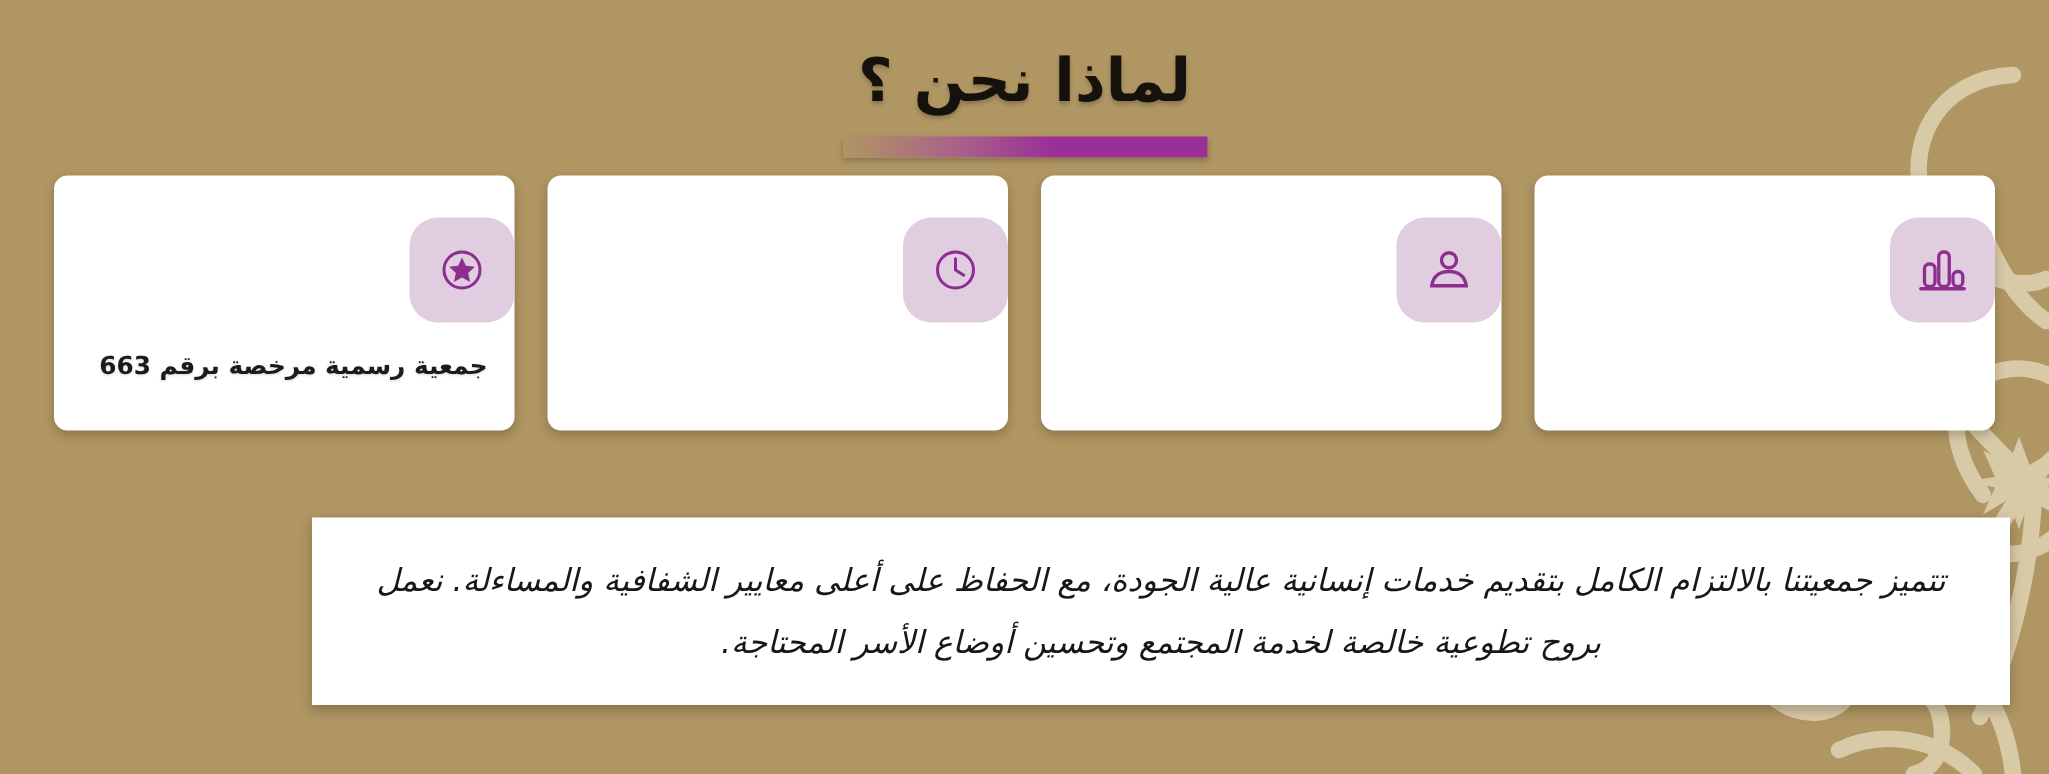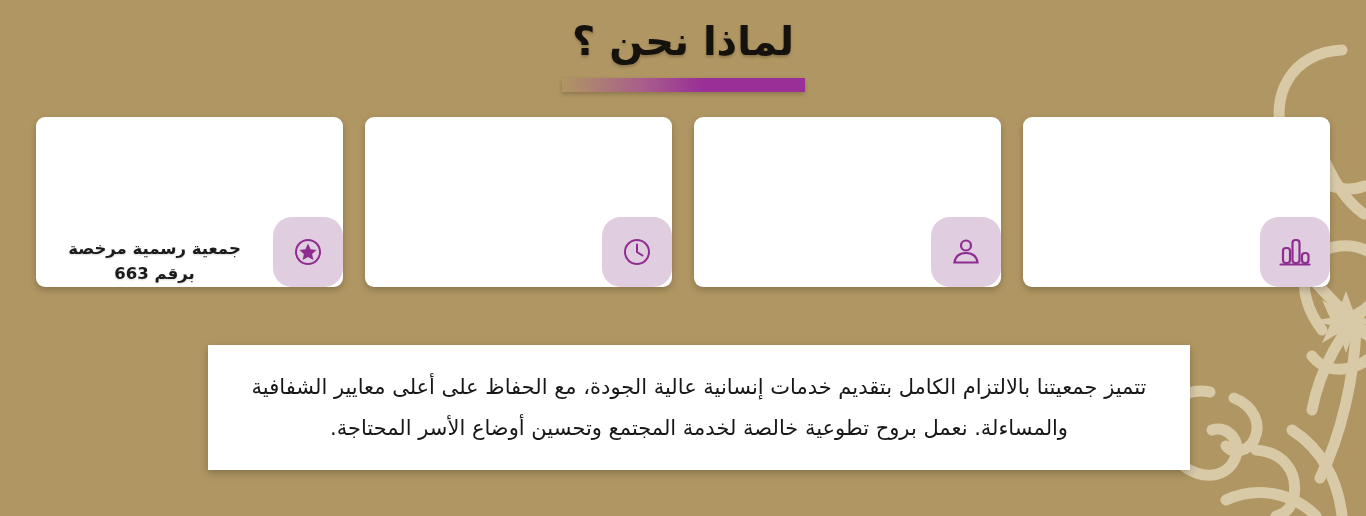--- a/index.html
+++ b/index.html
@@ -16,21 +16,21 @@
     position:absolute;top:0;right:0;width:260px;height:516px;
     pointer-events:none;z-index:0;
   }
 
   
   .title-wrap{
     position:absolute;top:0;left:0;width:100%;
     text-align:center;z-index:2;
   }
   .section-title{
-    margin:0;padding-top:12px;
+    margin:0;padding-top:25px;
     font-size:40px;font-weight:bold;color:#15110c;
     letter-spacing:0.5px;
     text-shadow:0 2px 3px rgba(0,0,0,.22);
     line-height:1.45;
   }
   .title-underline{
     width:243px;height:14px;margin:8px auto 0;
     background:linear-gradient(to left,#9a2f97 0%,#9a2f97 42%,#a9608a 68%,#b09662 100%);
     box-shadow:0 2px 4px rgba(0,0,0,.22);
   }
@@ -38,46 +38,47 @@
   
   .cards{
     position:absolute;top:117px;left:36px;
     width:1294px;height:170px;
     display:flex;justify-content:space-between;align-items:stretch;
     z-index:3;
   }
   .card{
     width:307px;background:#fff;border-radius:9px;
     box-shadow:0 3px 7px rgba(0,0,0,.22);
-    display:flex;flex-direction:row;align-items:flex-end;
+    display:flex;flex-direction:column;align-items:flex-start;
     padding-top:28px;box-sizing:border-box;
   }
   .icon-tile{
     width:70px;height:70px;border-radius:19px;
     background:#e0cde0;
     display:flex;align-items:center;justify-content:center;
     flex:0 0 auto;
   }
   .icon-tile svg{display:block;}
   .card-label{
     margin-top:16px;padding:0 18px;
     font-size:16.5px;font-weight:bold;color:#1b1b1b;
     text-align:center;line-height:1.55;
     text-shadow:0 1px 2px rgba(0,0,0,.16);
   }
 
   
   .panel{
     position:absolute;top:345px;left:208px;
-    width:982px;height:125px;
+    width:1132px;height:125px;
     background:#fff;
     box-shadow:0 3px 8px rgba(0,0,0,.25);
     display:flex;align-items:center;justify-content:center;
     box-sizing:border-box;padding:0 26px;
     z-index:3;
+    font-style:italic;
   }
   .panel p{
     margin:0;font-size:21px;color:#171717;
     text-align:center;line-height:1.95;
   }
 </style>
 </head>
 <body>
 
 <svg id="ornament" viewBox="0 0 260 516" xmlns="http://www.w3.org/2000/svg">

